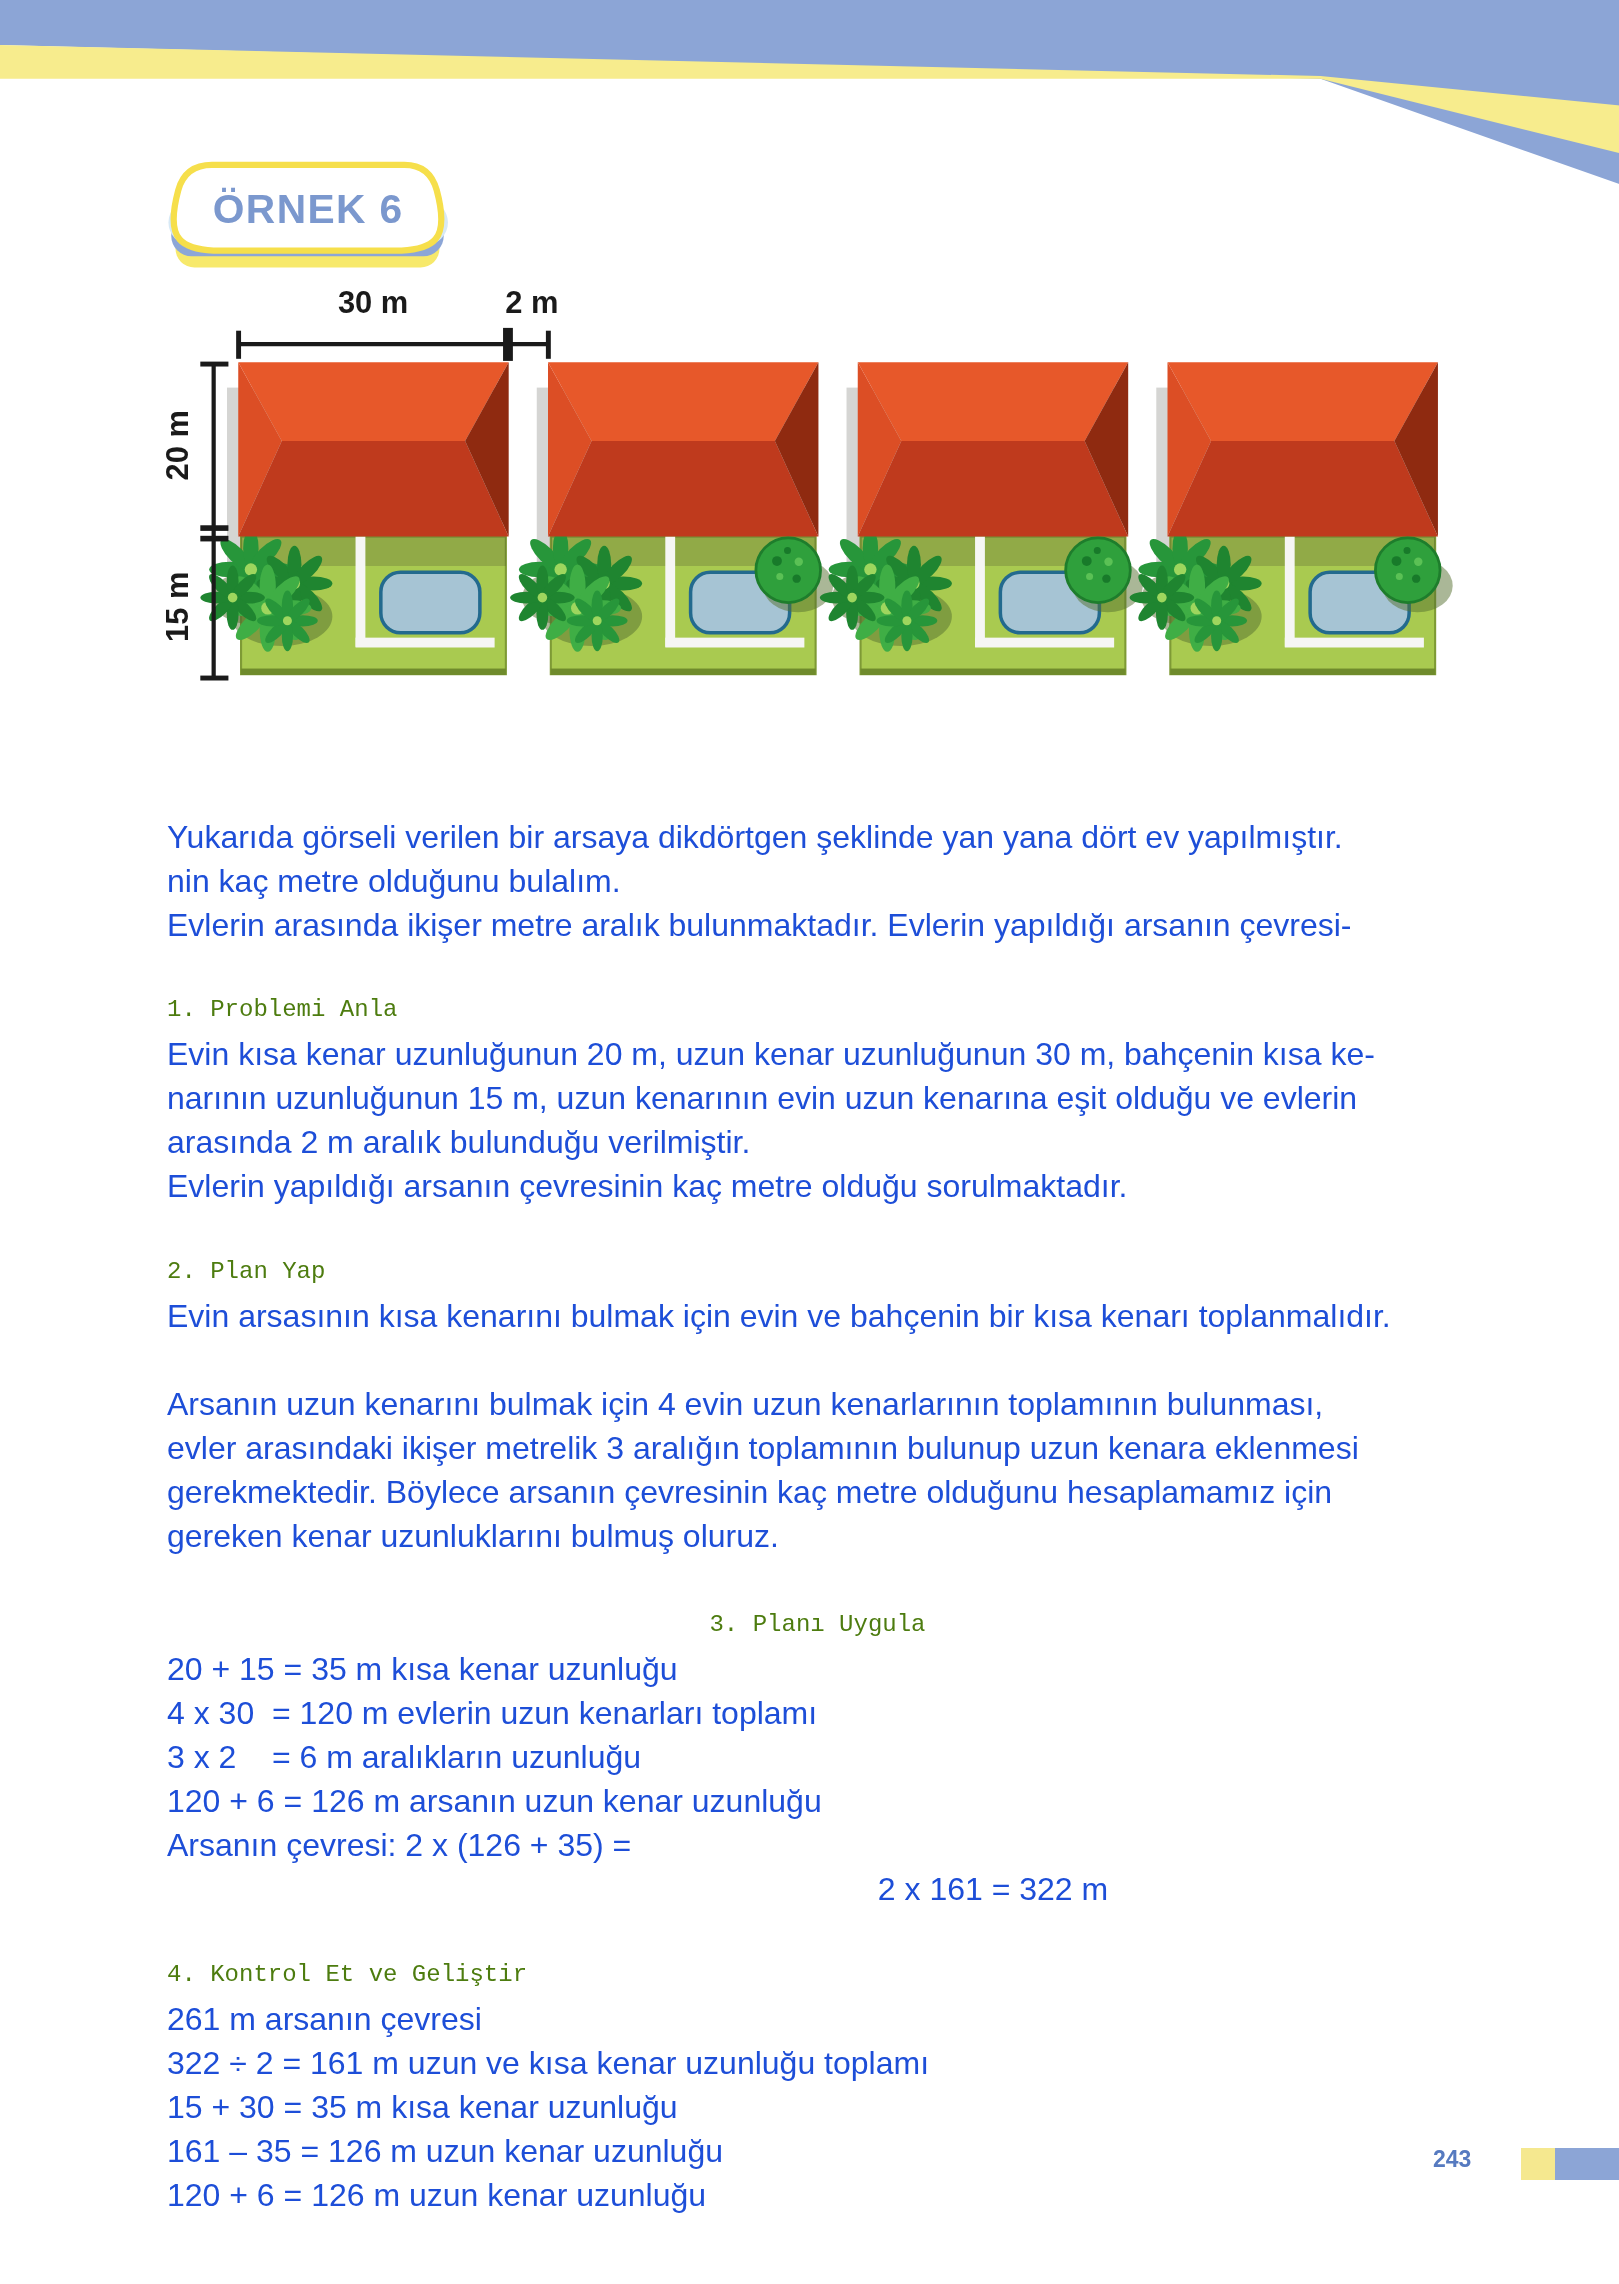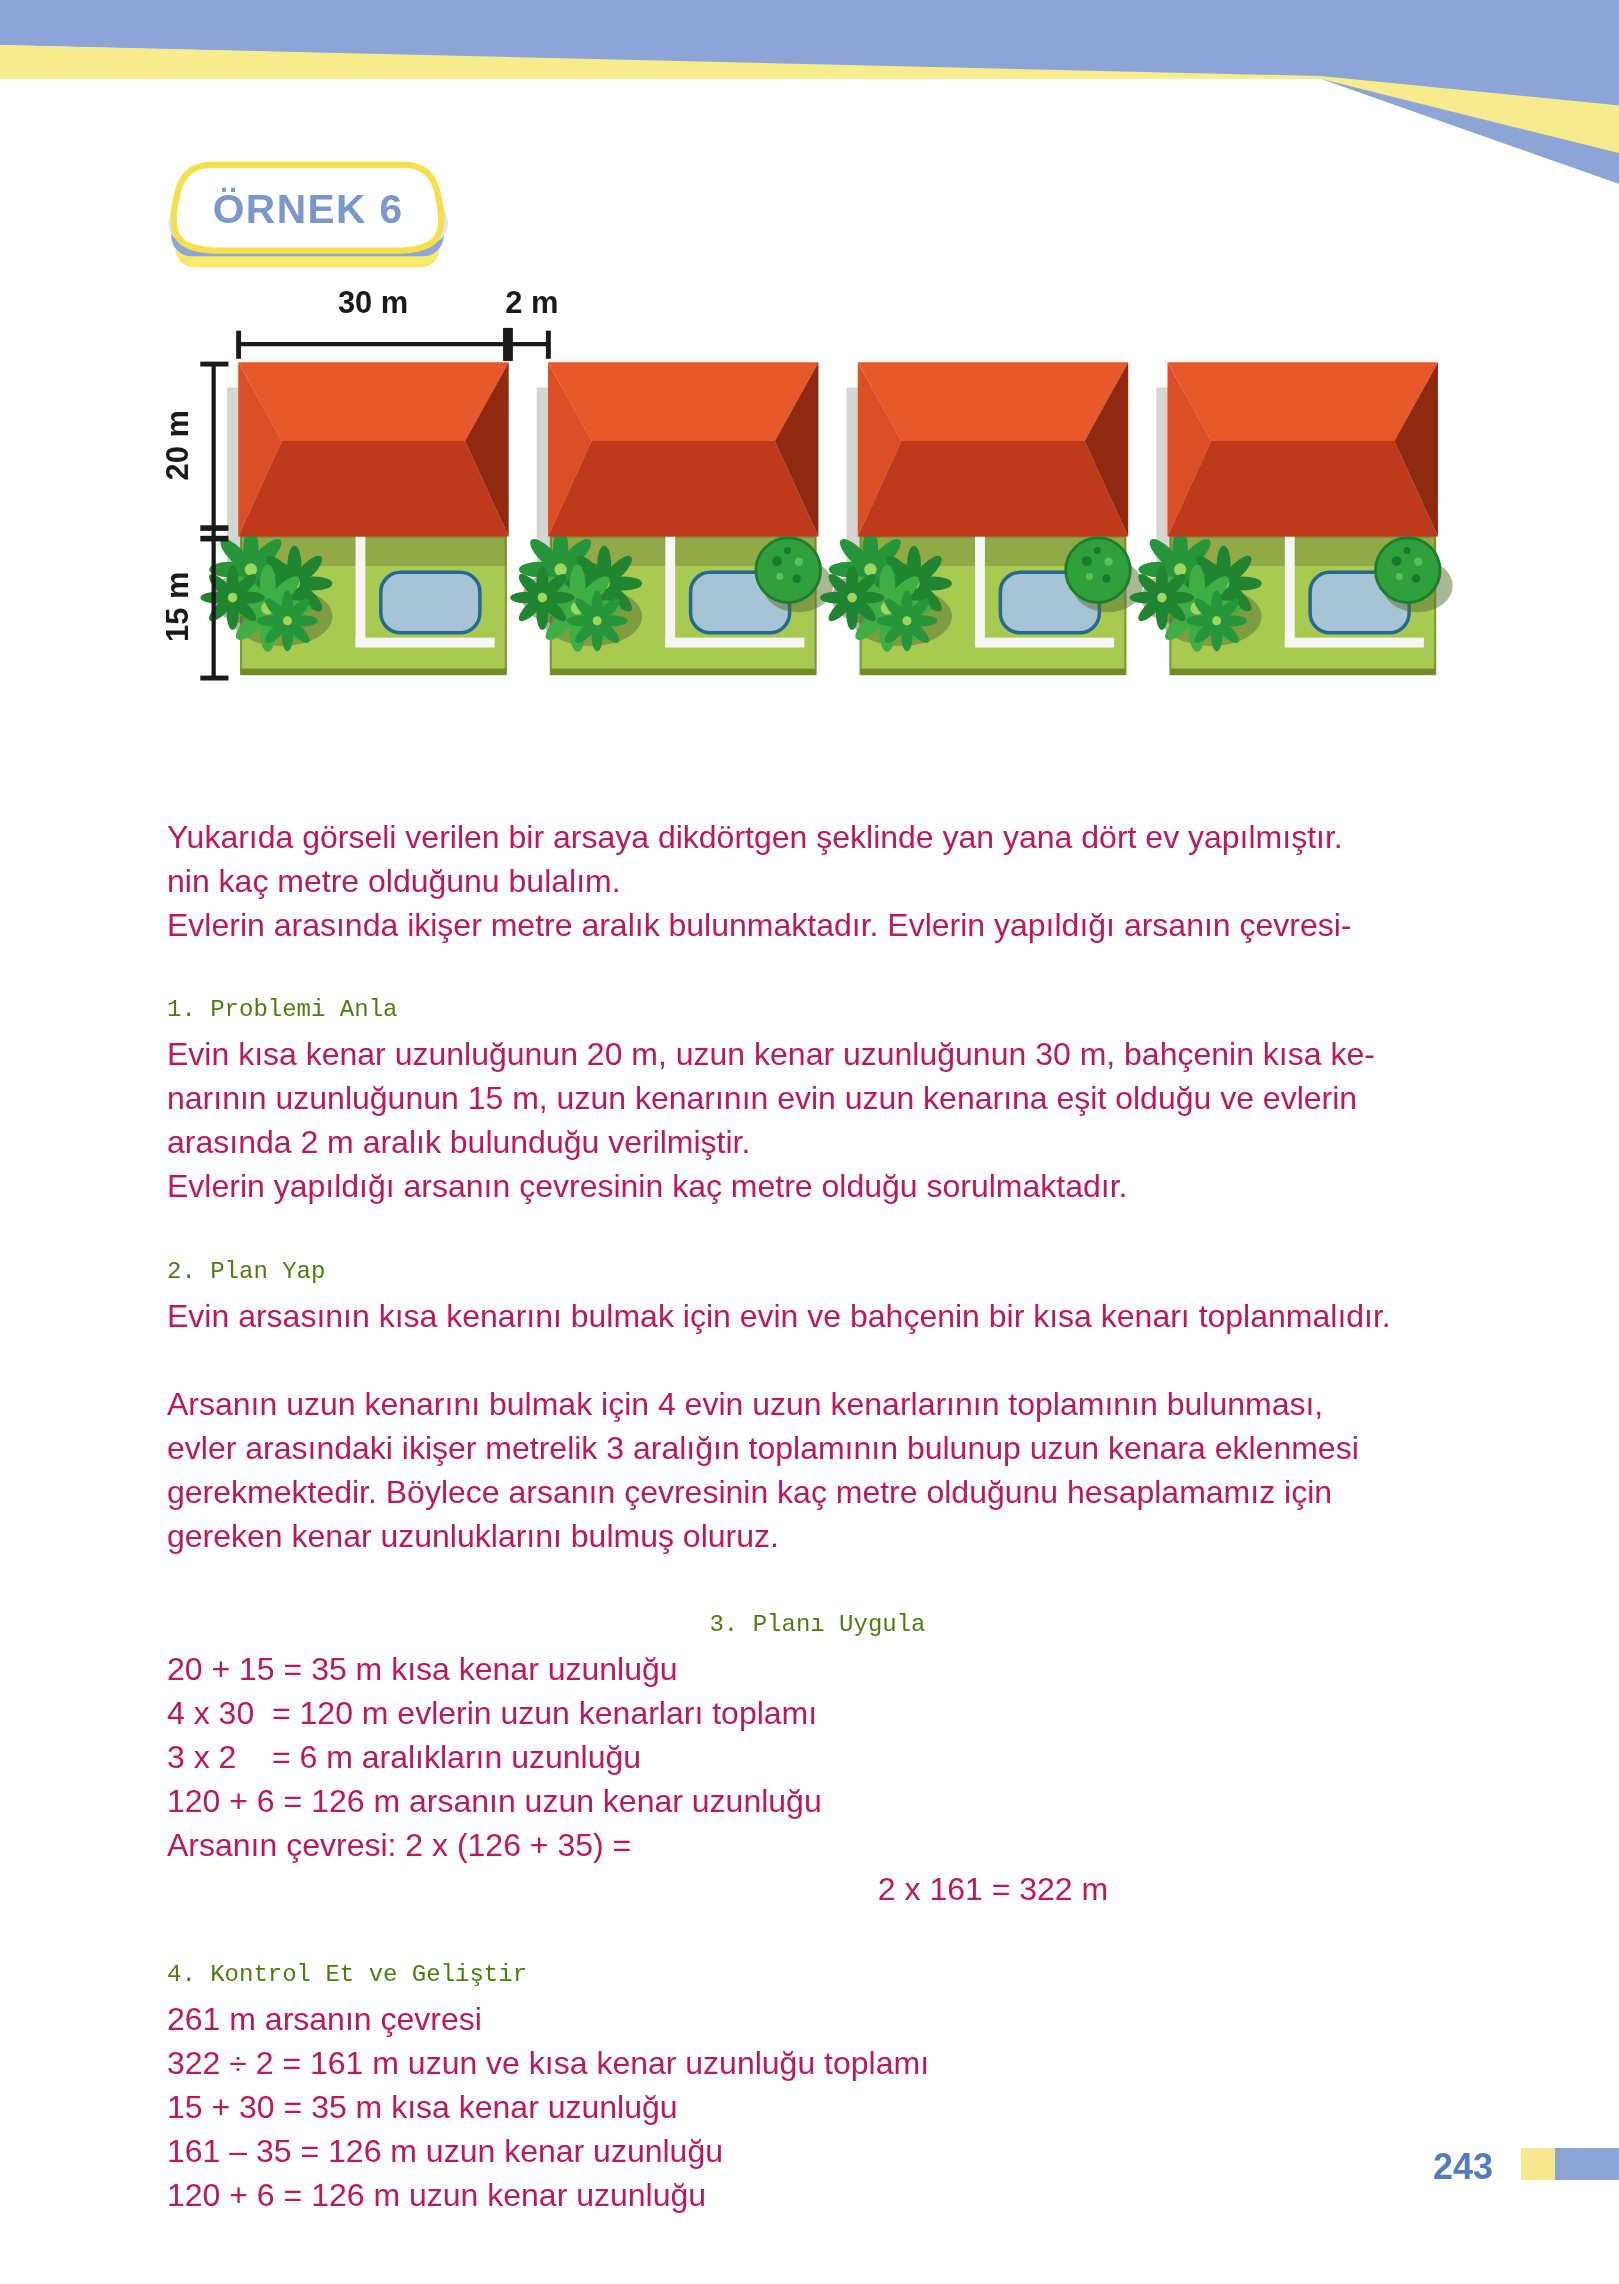--- a/index.html
+++ b/index.html
@@ -2,24 +2,24 @@
 <html style="font-size:11.2px"><head>
 <meta charset="utf-8">
 <style>
   html,body{margin:0;padding:0;}
   body{
     width:1620px;height:2284px;position:relative;background:#ffffff;
     font-family:"Liberation Sans", sans-serif;overflow:hidden;
   }
   .abs{position:absolute;}
   .textcol{left:167px;width:1301px;}
-  .line{font-size:32px;line-height:44px;color:#be185d;white-space:pre-wrap;}
+  .line{font-size:32px;line-height:44px;color:#1d4ed8;white-space:pre-wrap;}
   .heading{font-size:24px;line-height:44px;color:#4d7c0f;white-space:pre-wrap;font-family:Liberation Mono, monospace;}
   .indent{padding-left:351px;text-align:center;}
-  .footer-num{font-size:36px;font-weight:bold;color:#567ac0;}
+  .footer-num{font-size:23px;font-weight:bold;color:#567ac0;}
   .sq{position:absolute;top:2148px;height:32px;}
   svg text.dim{font-family:"Liberation Sans",sans-serif;font-weight:bold;font-size:44px;fill:#1a1a1a;}
   svg text.badge-t{font-family:"Liberation Sans",sans-serif;font-weight:bold;font-size:58px;fill:#7b98ce;letter-spacing:2px;}
 </style>
 </head>
 <body>
 
 <svg class="abs" style="left:0;top:0;" width="1620" height="190" viewBox="0 0 2304 270">
   <polygon points="0,0 2304,0 2304,262 1878,112 0,64" fill="#8ca5d6"></polygon>
   <polygon points="0,64 1878,108 2304,150 2304,218 1878,112 0,112" fill="#f7ec8d"></polygon>

